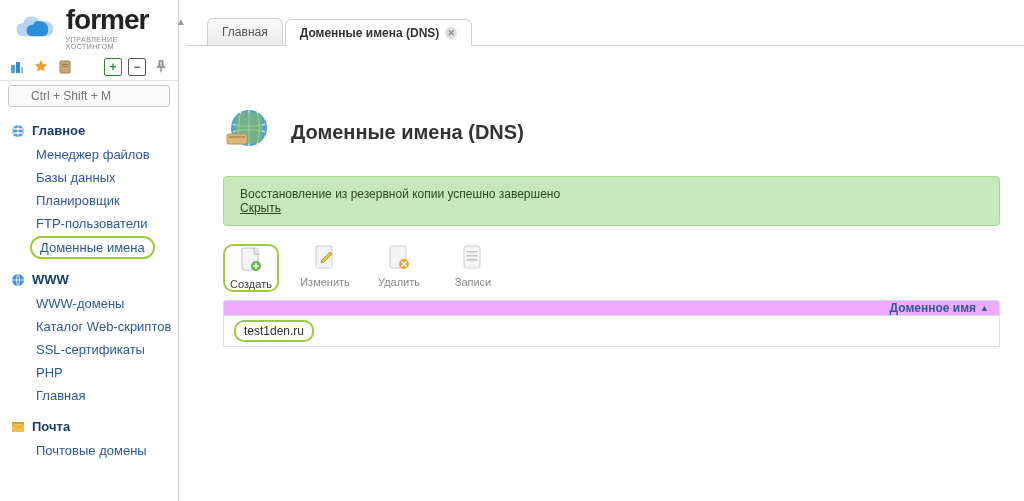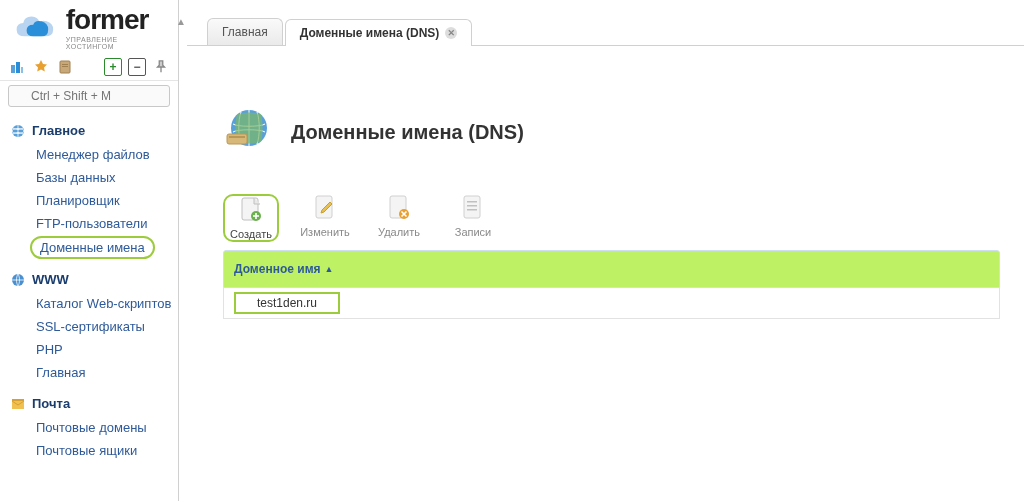--- a/index.html
+++ b/index.html
@@ -38,24 +38,24 @@
 .globe-ico { width: 52px; height: 52px; }
 .page-title { font-size: 20px; font-weight: 700; color: #333; }
 .notice { background: #c7e8b8; border: 1px solid #a6d98f; border-radius: 4px; padding: 10px 16px; color: #2a4a1f; font-size: 12px; position: relative; }
 .notice::after { content: ""; position: absolute; left: 30px; bottom: -10px; border: 10px solid transparent; border-top-color: #c7e8b8; width: 0; height: 0; }
 .notice a { color: #2a4a1f; text-decoration: underline; cursor: pointer; }
 .action-bar { display: flex; gap: 18px; padding: 18px 0 8px 0; }
 .action { display: flex; flex-direction: column; align-items: center; gap: 4px; width: 56px; cursor: pointer; color: #8a8a8a; font-size: 11px; }
 .action.highlight { border: 2px solid #9ccc3c; border-radius: 10px; padding: 0; color: #555; }
 .action-ico { width: 28px; height: 28px; display: flex; align-items: center; justify-content: center; }
 .action.highlight .action-label { color: #444; }
-.table-head { background: #bef264; border: 1px solid #cfdff2; border-radius: 3px 3px 0 0; padding: 11px 10px; color: #2e5a99; font-size: 12px; font-weight: 600; display: flex; align-items: center; gap: 4px; }
+.table-head { background: #f0abfc; border: 1px solid #cfdff2; border-radius: 3px 3px 0 0; padding: 0 10px; color: #2e5a99; font-size: 12px; font-weight: 600; display: flex; align-items: center; gap: 4px; justify-content: flex-end; }
 .sort-arrow { font-size: 9px; color: #2e5a99; }
 .table-row { border: 1px solid #e2e2e2; border-top: none; padding: 4px 10px; font-size: 12px; }
-.cell-hl { display: inline-block; border: 2px solid #9ccc3c; border-radius: 0; padding: 2px 21px; text-align: right; }
+.cell-hl { display: inline-block; border: 2px solid #9ccc3c; border-radius: 10px; padding: 2px 8px; text-align: right; }
 </style>
 </head>
 <body>
 
 <div class="app">
   <div class="sidebar">
     <div class="logo-area">
       <svg class="logo-cloud" viewBox="0 0 60 40">
         <path d="M18 30 Q8 30 8 22 Q8 14 16 14 Q17 6 26 6 Q34 6 36 14 Q38 10 44 12 Q52 14 52 22 Q52 30 42 30 Z" fill="#b8d4f0"></path>
         <path d="M28 30 Q20 30 20 23 Q20 16 28 16 Q30 10 38 12 Q46 14 46 22 Q46 30 38 30 Z" fill="#2a8fd8"></path>
@@ -128,40 +128,40 @@
         <div class="nav-head">
           <span class="nav-ico">
               <svg width="16" height="16" viewBox="0 0 16 16">
                 <circle cx="8" cy="8" r="6" fill="#4a90d0"></circle>
                 <path d="M2 8h12M8 2c-2 3-2 9 0 12M8 2c2 3 2 9 0 12" stroke="#fff" stroke-width="0.8" fill="none"></path>
               </svg>
             </span>
           <span>WWW</span>
         </div>
         <div class="nav-items">
+          <div><span class="nav-item">WWW-домены</span></div>
           <div><span class="nav-item">Каталог Web-скриптов</span></div>
           <div><span class="nav-item">SSL-сертификаты</span></div>
           <div><span class="nav-item">PHP</span></div>
           <div><span class="nav-item">Главная</span></div>
         </div>
       </div>
       <div class="nav-group">
         <div class="nav-head">
           <span class="nav-ico">
               <svg width="16" height="16" viewBox="0 0 16 16">
                 <rect x="2" y="3" width="12" height="2" fill="#d8a030"></rect>
                 <rect x="2" y="5" width="12" height="8" fill="#f0c050"></rect>
                 <path d="M2 5l6 4 6-4" stroke="#d8a030" fill="none"></path>
               </svg>
             </span>
           <span>Почта</span>
         </div>
         <div class="nav-items">
           <div><span class="nav-item">Почтовые домены</span></div>
-          <div><span class="nav-item">Почтовые ящики</span></div>
         </div>
       </div>
     </div>
   </div>
 
   <div class="scroll-hint">▲</div>
 
   <div class="main">
     <div class="tabs">
       <div class="tab">
@@ -177,20 +177,24 @@
         <svg class="globe-ico" viewBox="0 0 52 52">
           <circle cx="26" cy="22" r="18" fill="#5aa0d8"></circle>
           <path d="M10 18c4 3 28 3 32 0M10 26c4-3 28-3 32 0" stroke="#fff" stroke-width="1" fill="none"></path>
           <path d="M26 4v36M18 6c-3 8-3 24 0 32M34 6c3 8 3 24 0 32" stroke="#fff" stroke-width="1" fill="none"></path>
           <path d="M14 8c8-2 16-2 24 0 2 8 2 20 0 28-8 2-16 2-24 0-2-8-2-20 0-28z" fill="#7ab86a" opacity="0.7"></path>
           <rect x="4" y="28" width="20" height="10" rx="2" fill="#d8b878" stroke="#b89858"></rect>
           <rect x="6" y="30" width="16" height="2" fill="#b89858"></rect>
         </svg>
         <h1 class="page-title">Доменные имена (DNS)</h1>
       </div>
+      <div class="notice">
+        <div>Восстановление из резервной копии успешно завершено</div>
+        <a>Скрыть</a>
+      </div>
       <div class="action-bar">
         <div class="action highlight">
           <span class="action-ico">
               <svg width="26" height="28" viewBox="0 0 26 28">
                 <rect x="4" y="2" width="16" height="22" rx="2" fill="#f4f4f4" stroke="#c0c0c0"></rect>
                 <path d="M16 2v6h6" fill="#e8e8e8" stroke="#c0c0c0"></path>
                 <circle cx="18" cy="20" r="5" fill="#6ab04c"></circle>
                 <path d="M18 17v6M15 20h6" stroke="#fff" stroke-width="1.6"></path>
               </svg>
             </span>

